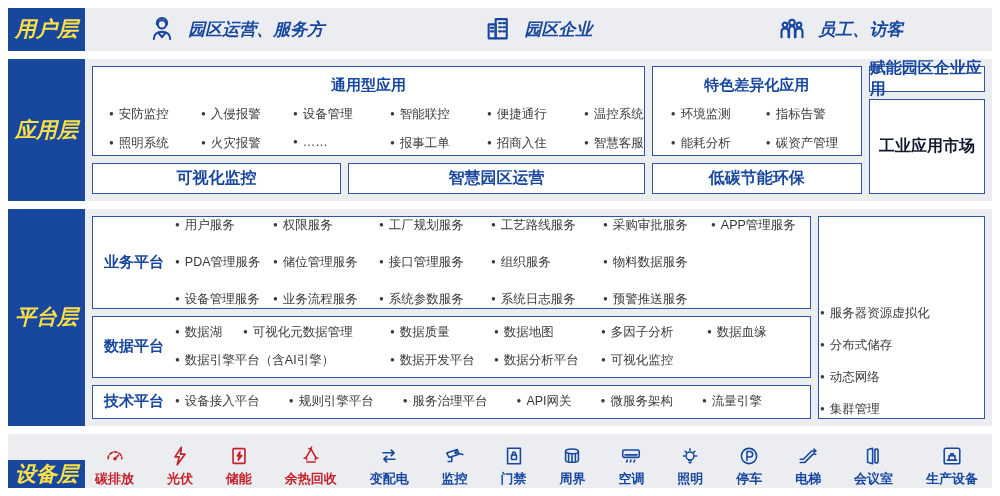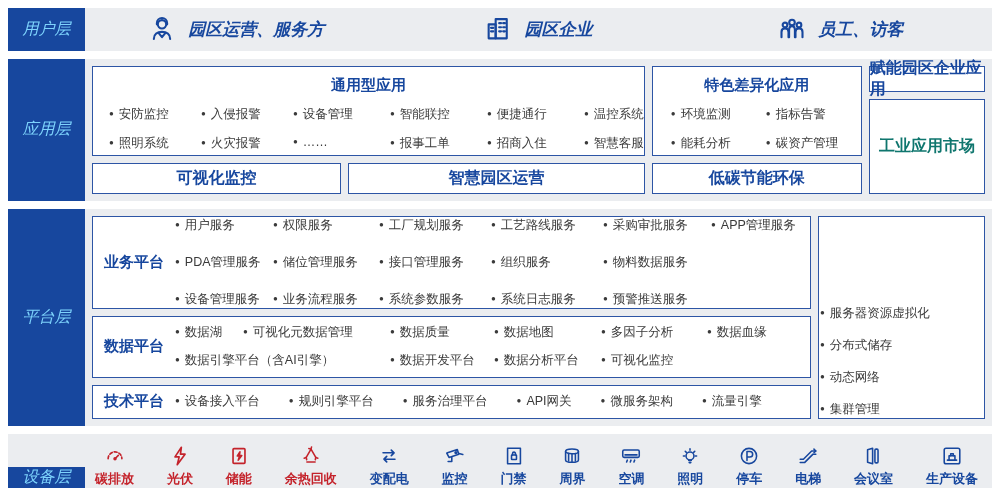--- a/index.html
+++ b/index.html
@@ -9,23 +9,23 @@
     padding:8px; display:flex; flex-direction:column; gap:8px;
     font-family:"Liberation Sans","DejaVu Sans",sans-serif;
     overflow:hidden;
   }
   .band { background:#ebedf0; display:flex; align-items:stretch; }
   .band-user { height:44px; }
   .band-app { height:147px; }
   .band-platform { flex:1; }
   .band-device { height:56px;align-items:flex-end; }
   .layer-label {
-    width:77px; flex:0 0 77px; background:#17479e; color:#7dd3fc;
+    width:77px; flex:0 0 77px; background:#17479e; color:#fde047;
     display:flex; align-items:center; justify-content:center;
-    font-size:16px; font-weight:normal; font-style:italic;
+    font-size:21px; font-weight:bold; font-style:italic;
   }
   .band-content { flex:1; display:flex; }
 
   
   .ug { flex:1; display:flex; align-items:center; justify-content:center; gap:12px; }
   .ug-label { color:#17479e; font-size:17px; font-weight:bold; font-style:italic; }
   .uicon { color:#17479e; }
 
   
   .box { background:#fff; border:1px solid #2d55a5; }
@@ -44,21 +44,21 @@
   .colA { flex:0 0 505px; }
   .colB { flex:0 0 210px; }
   .colC { flex:1; }
   .colA .box, .colB .box { flex:1; }
   .gen-grid { display:grid; grid-template-columns:92px 92px 97px 97px 97px auto; padding:11px 0 0 16px; row-gap:12px; }
   .bars-row { display:flex; gap:7px; }
   .bars-row .bar:first-child { flex:0 0 249px; }
   .bars-row .bar:last-child { flex:1; }
   .feat-grid { display:grid; grid-template-columns:95px auto; padding:11px 0 0 18px; row-gap:12px; }
   .box-top { height:26px; display:flex; align-items:center; justify-content:center; color:#17479e; font-weight:bold; font-size:16px; }
-  .box-big { flex:1; display:flex; align-items:center; justify-content:center; color:#0f766e; font-weight:bold; font-size:16px; }
+  .box-big { flex:1; display:flex; align-items:center; justify-content:center; color:#0f172a; font-weight:bold; font-size:16px; }
 
   
   .plat-content { padding:7px; gap:7px; }
   .plat-left { flex:1; display:flex; flex-direction:column; gap:7px; }
   .plat-right { flex:0 0 167px; display:flex; flex-direction:column; justify-content:flex-end; gap:15px; padding-left:1px; }
   .prow { display:flex; align-items:center; }
   .prow-business { flex:1; }
   .prow-data { flex:0 0 62px; }
   .prow-tech { flex:0 0 34px; }
   .prow-label { flex:0 0 82px; text-align:center; color:#17479e; font-weight:bold; font-size:15px; }

